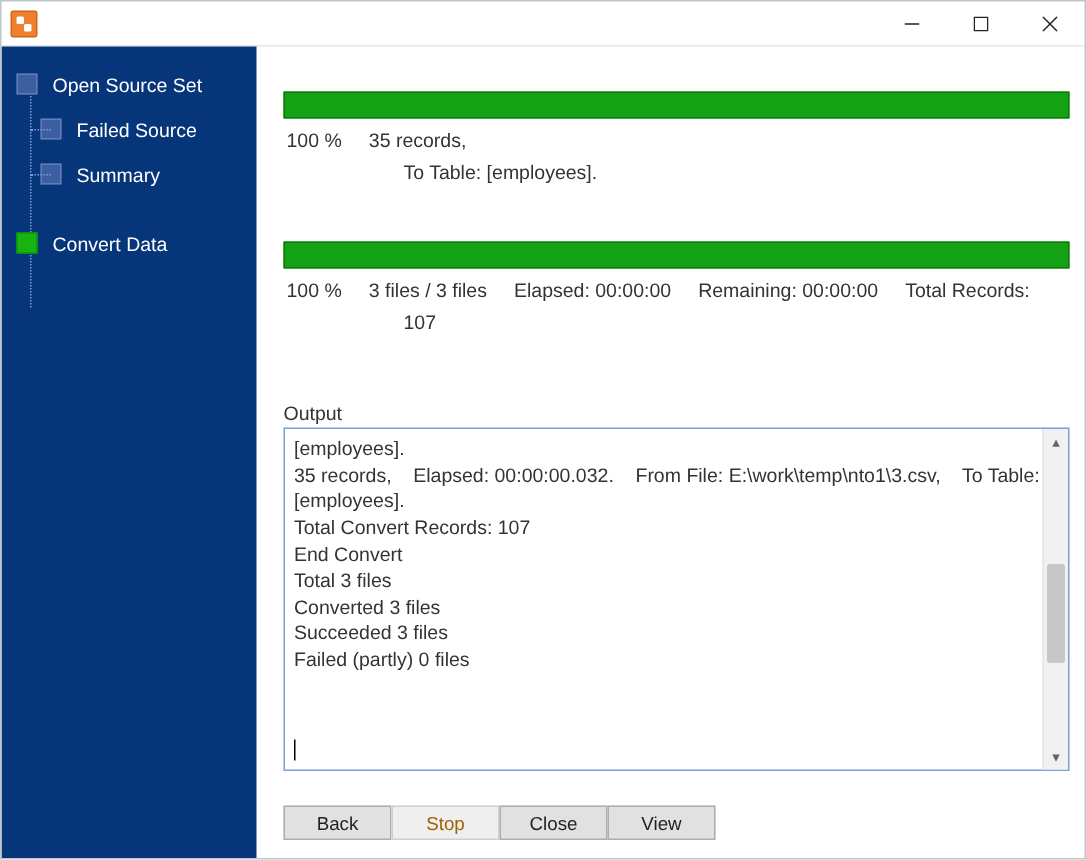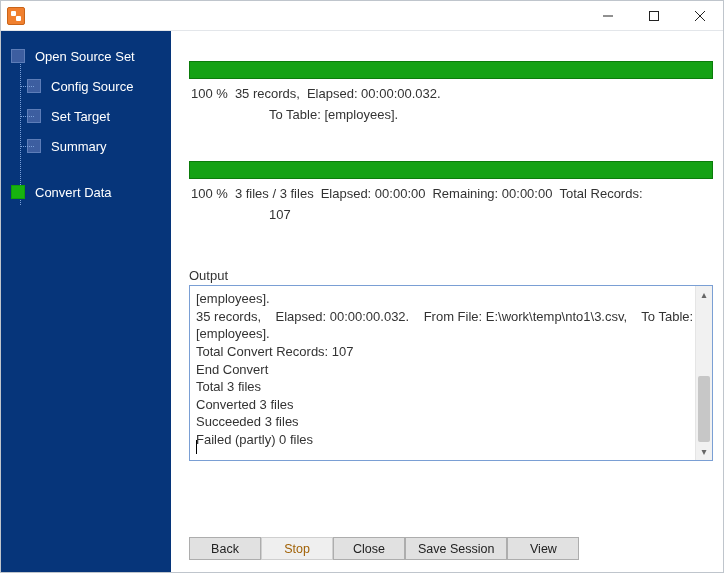--- a/index.html
+++ b/index.html
@@ -115,29 +115,29 @@
     background:#15a215;
     border:1px solid #0b7c0b;
     margin-bottom:6px;
   }
   .info {
     font-size:13px;
     color:#333;
     line-height:1.45;
     padding: 0 2px 0 2px;
   }
-  .info .row { display:flex; gap:7px; flex-wrap:wrap; }
+  .info .row { display:flex; gap:18px; flex-wrap:wrap; }
   .info-sub { padding-left:78px; margin-top:2px; }
   .block2 { margin-top:36px; }
 
   .outputLabel { margin: 34px 0 2px 18px; color:#333; }
   .outputBox {
     margin: 0 10px 0 18px;
     border:1px solid #7a9fd4;
-    height:176px;
+    height:229px;
     position:relative;
     background:#fff;
   }
   .outputInner {
     position:absolute;
     inset:0;
     padding:4px 18px 4px 6px;
     overflow:hidden;
     white-space:pre-wrap;
     font-size:13px;
@@ -217,46 +217,41 @@
 <div class="main">
 
   <div class="sidebar">
     <div class="tree">
       <div class="node root">
         <span class="box"></span>
         <span>Open Source Set</span>
       </div>
       <div class="node child">
         <span class="box"></span>
-        <span>Config Source</span>
-      </div>
-      <div class="node child">
-        <span class="box"></span>
-        <span>Set Target</span>
+        <span>Failed Source</span>
       </div>
       <div class="node child">
         <span class="box"></span>
         <span>Summary</span>
       </div>
       <div class="node root active">
         <span class="box"></span>
         <span>Convert Data</span>
       </div>
     </div>
   </div>
 
   <div class="content">
     <div class="progressArea">
 
       <div class="bar"></div>
       <div class="info">
         <div class="row">
           <span>100 %</span>
           <span>35 records,</span>
-          <span>Elapsed: 00:00:00.032.</span>
         </div>
         <div class="info-sub">
           <span>To Table: [employees].</span>
         </div>
       </div>
 
       <div class="block2">
         <div class="bar"></div>
         <div class="info">
           <div class="row">
@@ -288,17 +283,16 @@
         <div class="arrow">▴</div>
         <div class="thumb"></div>
         <div class="arrow" style="position:absolute;bottom:0;left:0;right:0">▾</div>
       </div>
     </div>
 
     <div class="buttonbar">
       <button class="btn">Back</button>
       <button class="btn" disabled="">Stop</button>
       <button class="btn">Close</button>
-      <button class="btn">Save Session</button>
       <button class="btn">View</button>
     </div>
   </div>
 </div>
 
 </body></html>

